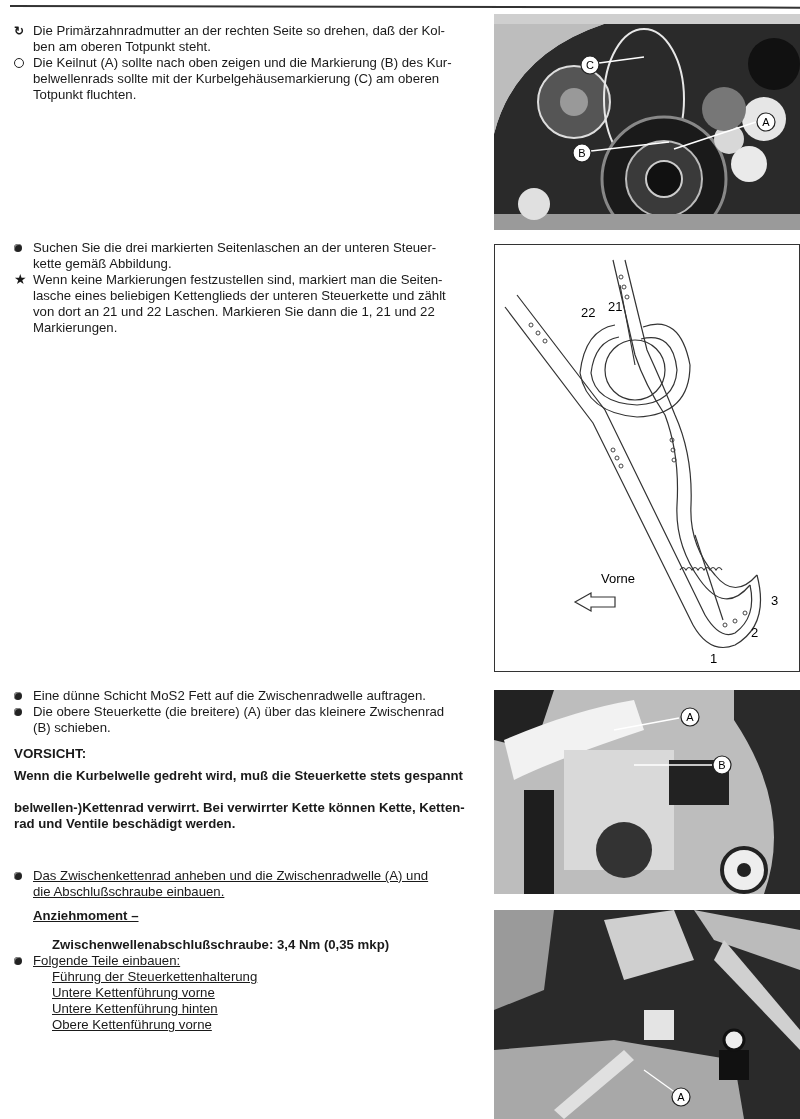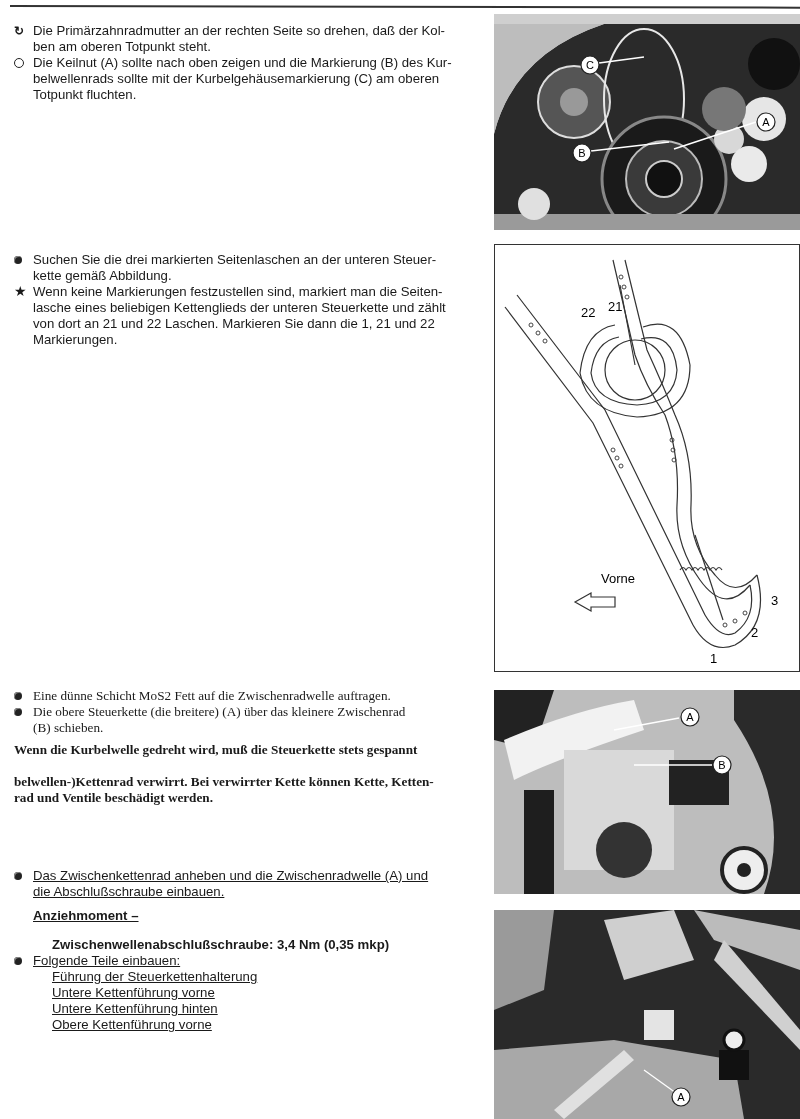--- a/index.html
+++ b/index.html
@@ -74,21 +74,21 @@
       <circle cx="88" cy="139" r="9" fill="#fff" stroke="#222" stroke-width="1.2"></circle>
       <text x="88" y="143" text-anchor="middle" font-size="11" class="fig-label">B</text>
     </g>
     <g>
       <circle cx="272" cy="108" r="9" fill="#fff" stroke="#222" stroke-width="1.2"></circle>
       <text x="272" y="112" text-anchor="middle" font-size="11" class="fig-label">A</text>
     </g>
   </svg>
 </div>
 
-<div class="text-col" style="top:252px;">
+<div class="text-col" style="top:240px;">
   <p class="item">
     <span class="bullet dot"></span>
     <span>Suchen Sie die drei markierten Seitenlaschen an der unteren Steuer-</span><br>
     <span>kette gemäß Abbildung.</span>
   </p>
   <p class="item">
     <span class="bullet star">★</span>
     <span>Wenn keine Markierungen festzustellen sind, markiert man die Seiten-</span><br>
     <span>lasche eines beliebigen Kettenglieds der unteren Steuerkette und zählt</span><br>
     <span>von dort an 21 und 22 Laschen. Markieren Sie dann die 1, 21 und 22</span><br>
@@ -139,30 +139,31 @@
     <text x="86" y="72" font-size="13" class="fig-label">22</text>
     <text x="113" y="66" font-size="13" class="fig-label">21</text>
     <text x="215" y="418" font-size="13" class="fig-label">1</text>
     <text x="256" y="392" font-size="13" class="fig-label">2</text>
     <text x="276" y="360" font-size="13" class="fig-label">3</text>
     <text x="106" y="338" font-size="13" class="fig-label">Vorne</text>
     <path d="M80,357 L96,348 L96,352 L120,352 L120,362 L96,362 L96,366 Z" fill="#fff" stroke="#333" stroke-width="1.2"></path>
   </svg>
 </div>
 
-<div class="text-col" style="top:688px;font-family:Liberation Serif, serif;">
+<div class="text-col" style="top:688px;">
   <p class="item">
     <span class="bullet dot"></span>
     <span>Eine dünne Schicht MoS2 Fett auf die Zwischenradwelle auftragen.</span>
   </p>
   <p class="item">
     <span class="bullet dot"></span>
     <span>Die obere Steuerkette (die breitere) (A) über das kleinere Zwischenrad</span><br>
     <span>(B) schieben.</span>
   </p>
+  <p class="heading" style="margin-top:10px;">VORSICHT:</p>
   <p class="bold" style="margin:6px 0 0 0;">
     <span>Wenn die Kurbelwelle gedreht wird, muß die Steuerkette stets gespannt</span><br>
     <br>
     <span>belwellen-)Kettenrad verwirrt. Bei verwirrter Kette können Kette, Ketten-</span><br>
     <span>rad und Ventile beschädigt werden.</span>
   </p>
 </div>
 
 <div class="fig" style="left:494px; top:690px; width:306px; height:204px;">
   <svg width="306" height="204" viewBox="0 0 306 204">

